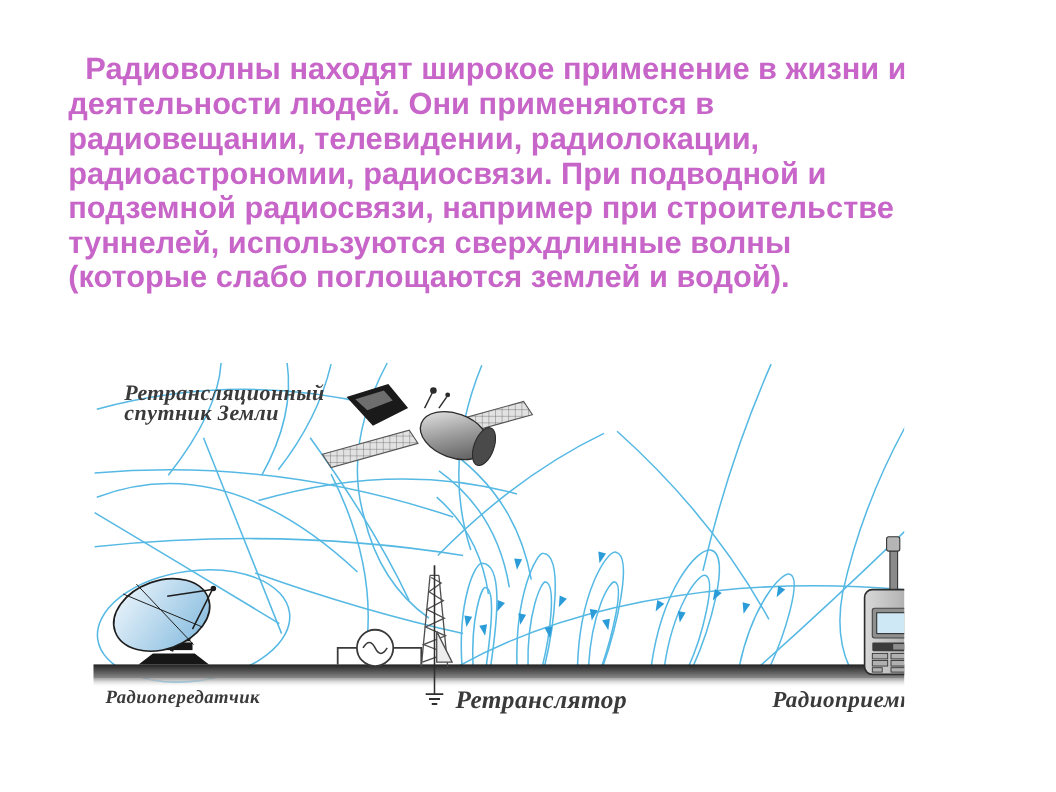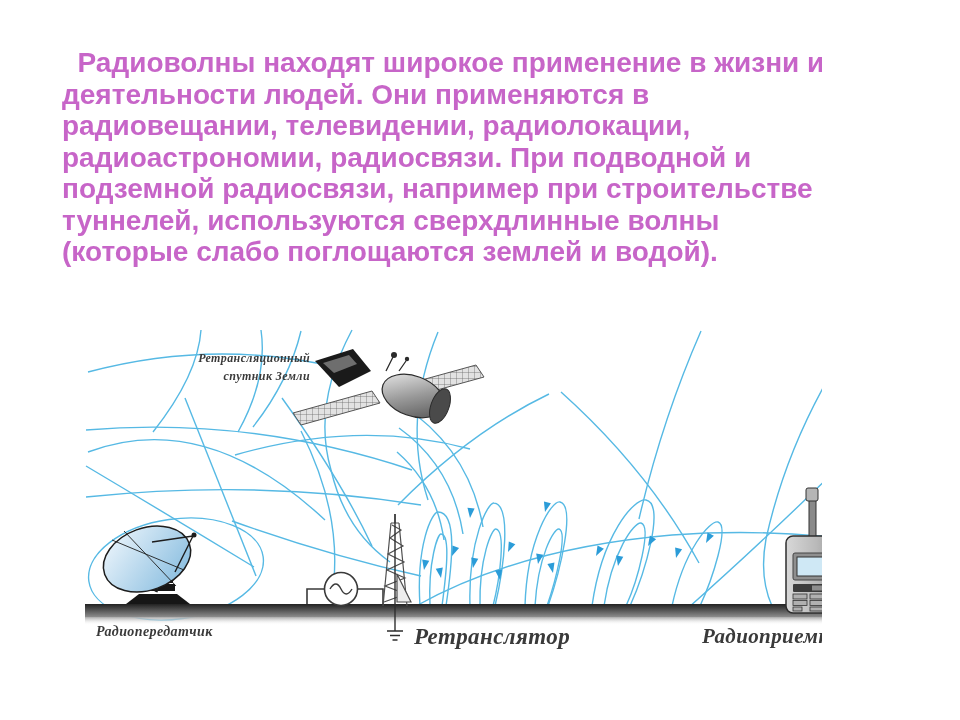--- a/index.html
+++ b/index.html
@@ -10,22 +10,22 @@
   .para{
     position:absolute;left:62px;top:47px;width:888px;height:222px;overflow:hidden;
     font-weight:bold;font-size:28px;line-height:31.5px;letter-spacing:0px;
     color:var(--para,#c765c8);white-space:pre-line;
   }
   .diagram{position:absolute;left:0;top:0;}
   .fig-label{
     position:absolute;font-family:"Liberation Serif",serif;font-style:italic;
     font-weight:700;color:#3a3a3a;letter-spacing:0.4px;
   }
-  .lbl-sat{left:100px;top:349px;width:210px;text-align:right;font-size:12px;line-height:18px;white-space:pre-line;}
-  .lbl-tx{left:96px;top:624px;font-size:14px;}
+  .lbl-sat{left:113px;top:349px;width:210px;text-align:left;font-size:20px;line-height:18px;white-space:pre-line;}
+  .lbl-tx{left:96px;top:624px;font-size:17px;}
   .lbl-rp{left:414px;top:624px;font-size:23px;}
   .lbl-rx{left:702px;top:624px;font-size:21px;}
 </style>
 </head>
 <body>
 
 <div class="slide">
 
   <div class="para">&nbsp;&nbsp;Радиоволны находят широкое применение в жизни и
 деятельности людей. Они применяются в

